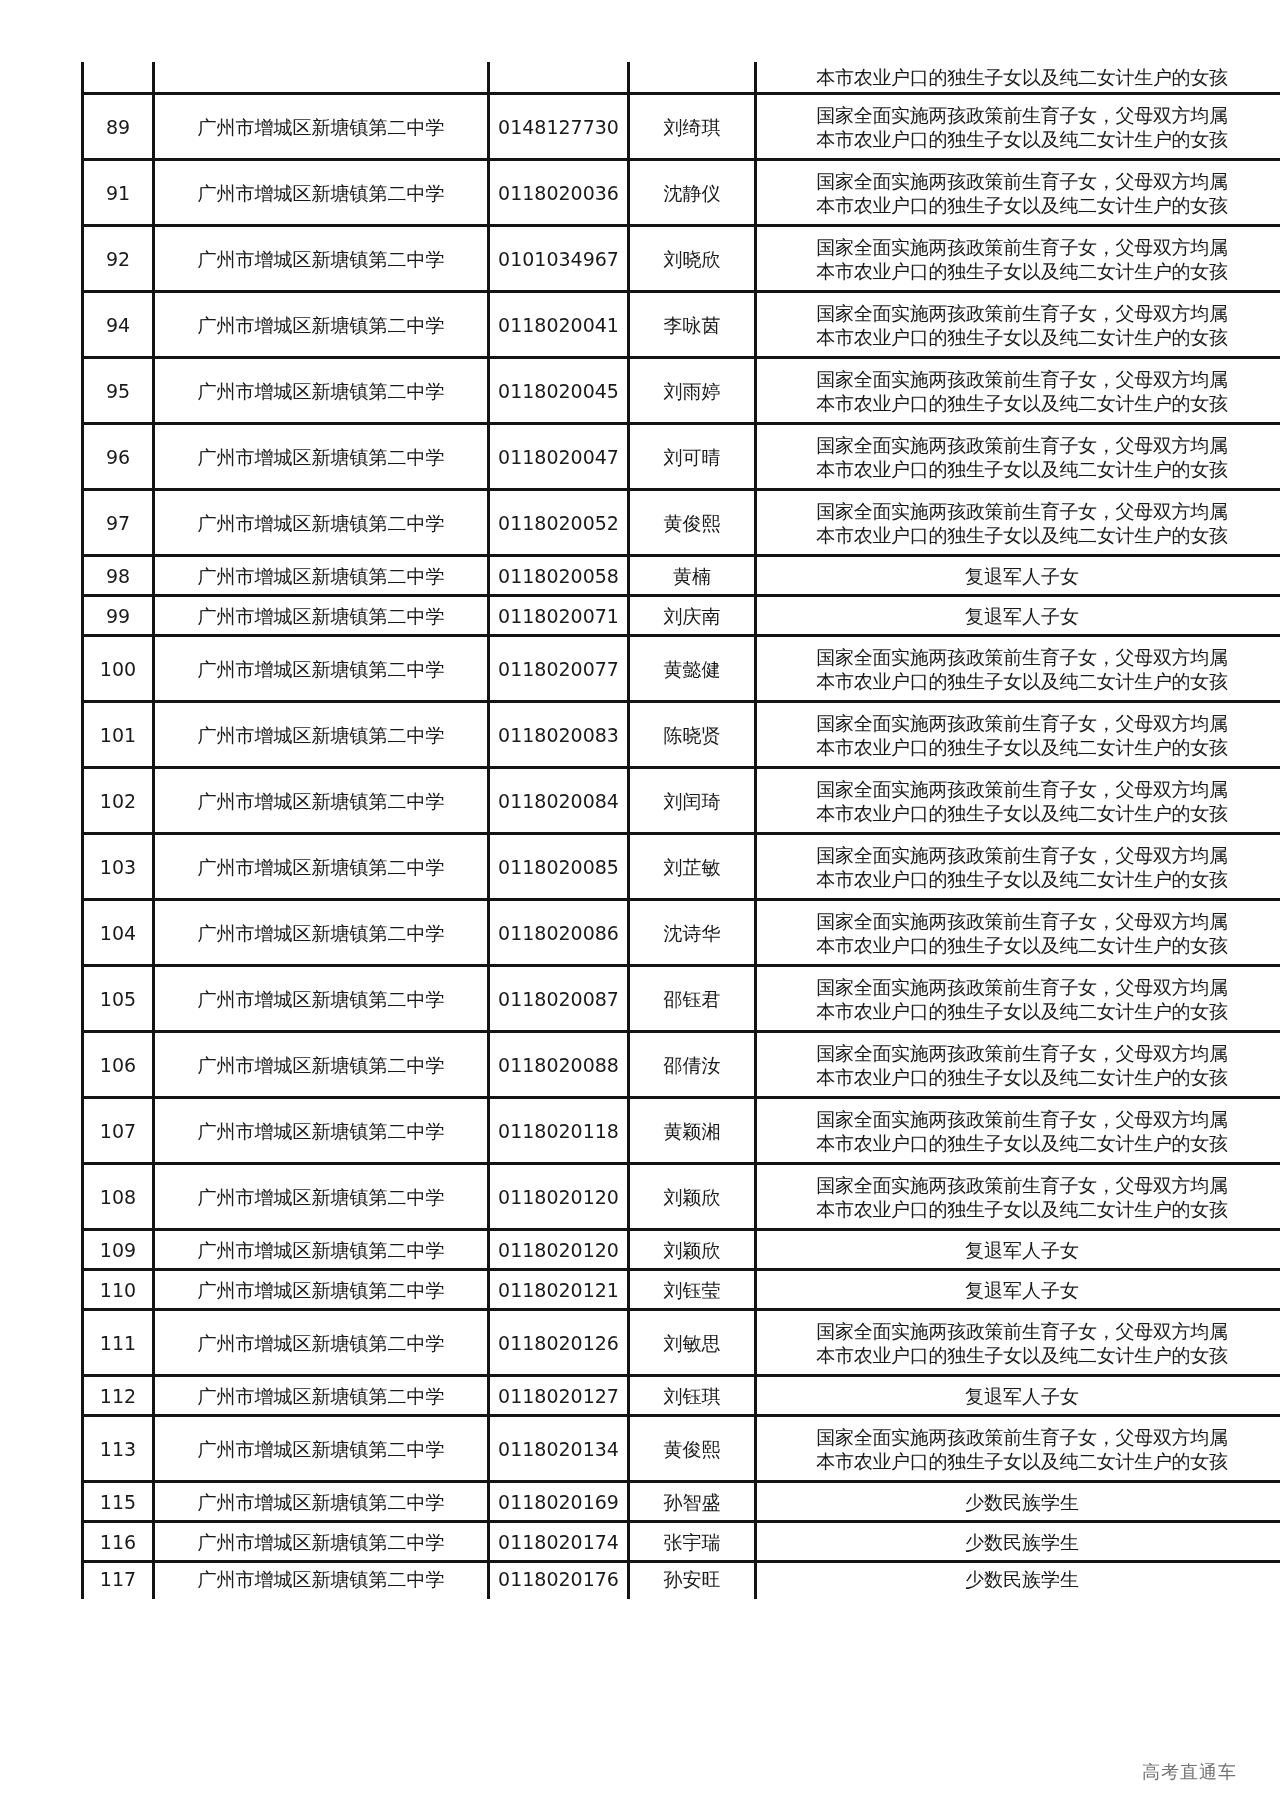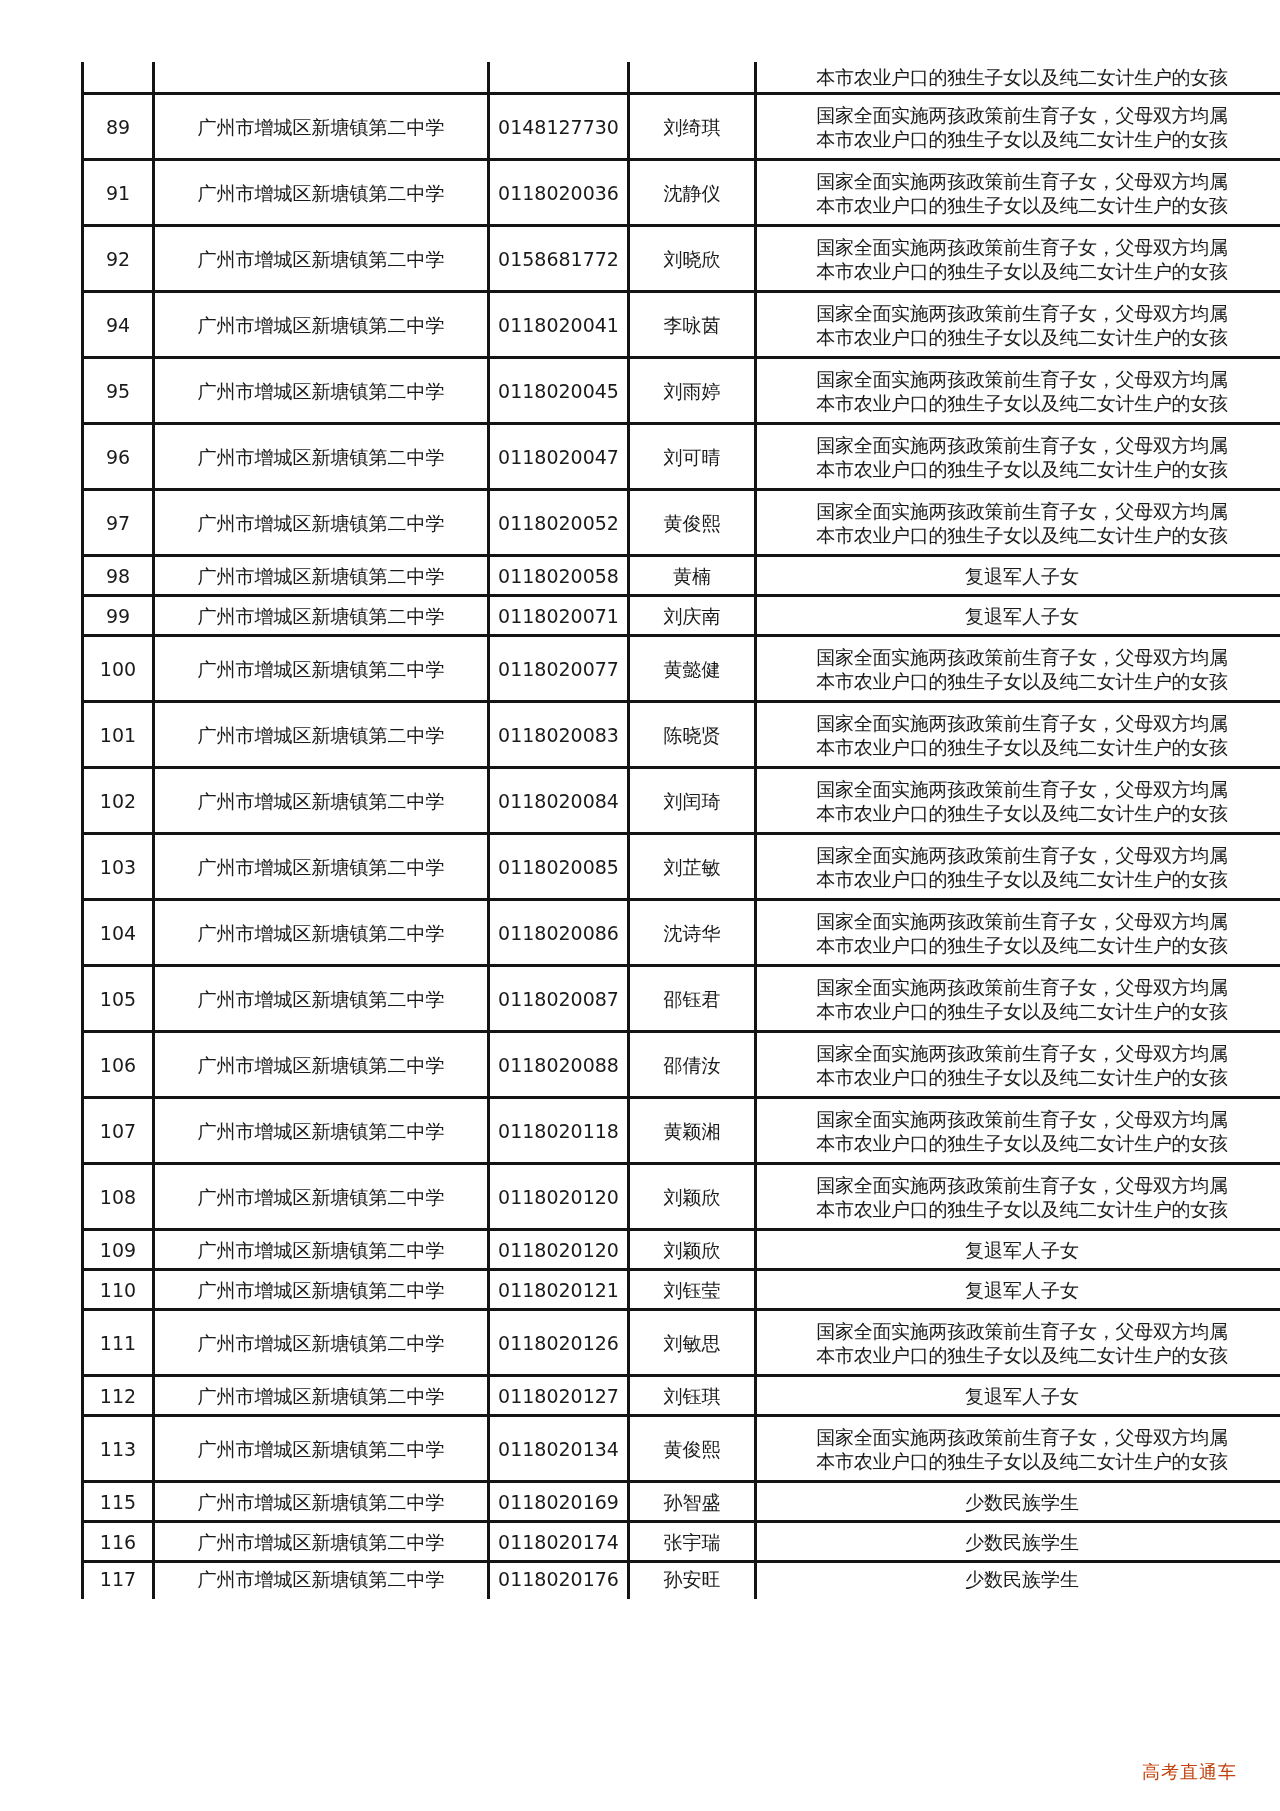--- a/index.html
+++ b/index.html
@@ -15,21 +15,21 @@
   .c-school { width: 335px; }
   .c-id { width: 140px; }
   .c-name { width: 127px; }
   .c-desc { width: auto; }
   .desc-two { font-size: 19.5px; line-height: 25px; letter-spacing: -0.3px; }
   .desc-two span { display: block; }
   tr.single td { height: 37px; }
   tr.tall td { height: 63px; }
   tr.partial-top td { height: 30px; }
   tr.partial-bottom td { height: 32px; vertical-align: top; padding-top: 4px; }
-  .watermark { position: absolute; left: 1142px; top: 1760px; font-size: 18px; color: #c2410c;
+  .watermark { position: absolute; left: 1142px; top: 1760px; font-size: 18px; color: #737373;
                letter-spacing: 1px; text-align: right; }
 </style>
 </head>
 <body>
 
 <table class="tbl">
   <colgroup>
     <col class="c-no">
       <col class="c-school">
       <col class="c-id">
@@ -62,21 +62,21 @@
         <td>0118020036</td>
         <td>沈静仪</td>
         <td class="desc-two">
           <span>国家全面实施两孩政策前生育子女，父母双方均属</span>
           <span>本市农业户口的独生子女以及纯二女计生户的女孩</span>
         </td>
       </tr>
       <tr class="tall">
         <td>92</td>
         <td>广州市增城区新塘镇第二中学</td>
-        <td>0158681772</td>
+        <td>0101034967</td>
         <td>刘晓欣</td>
         <td class="desc-two">
           <span>国家全面实施两孩政策前生育子女，父母双方均属</span>
           <span>本市农业户口的独生子女以及纯二女计生户的女孩</span>
         </td>
       </tr>
       <tr class="tall">
         <td>94</td>
         <td>广州市增城区新塘镇第二中学</td>
         <td>0118020041</td>

